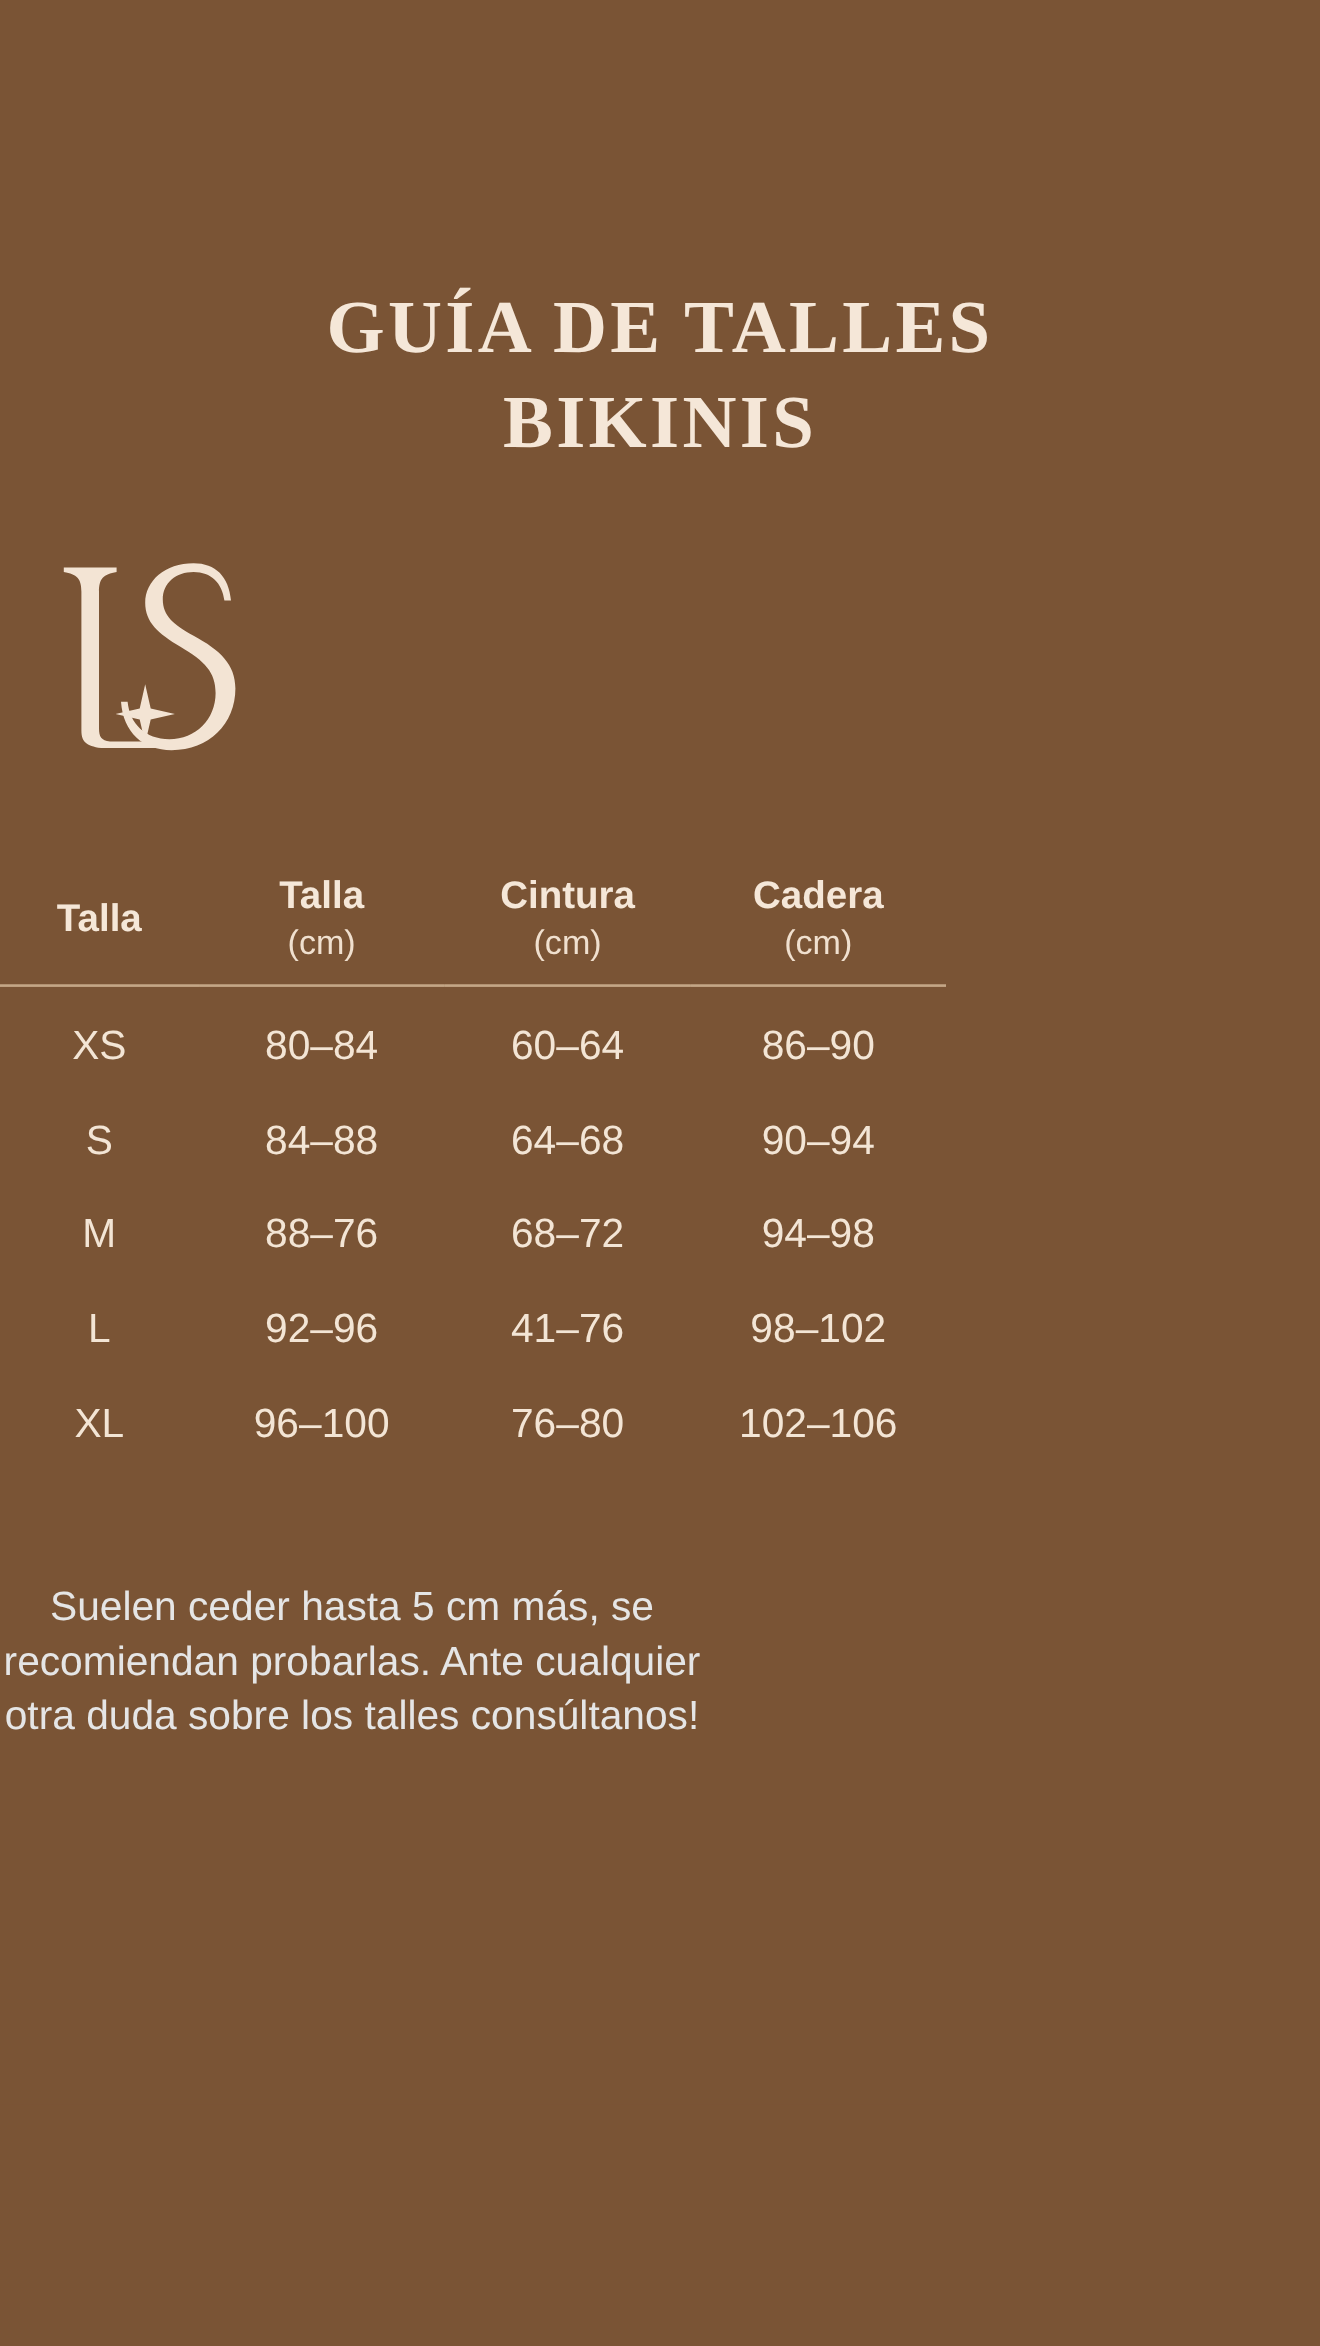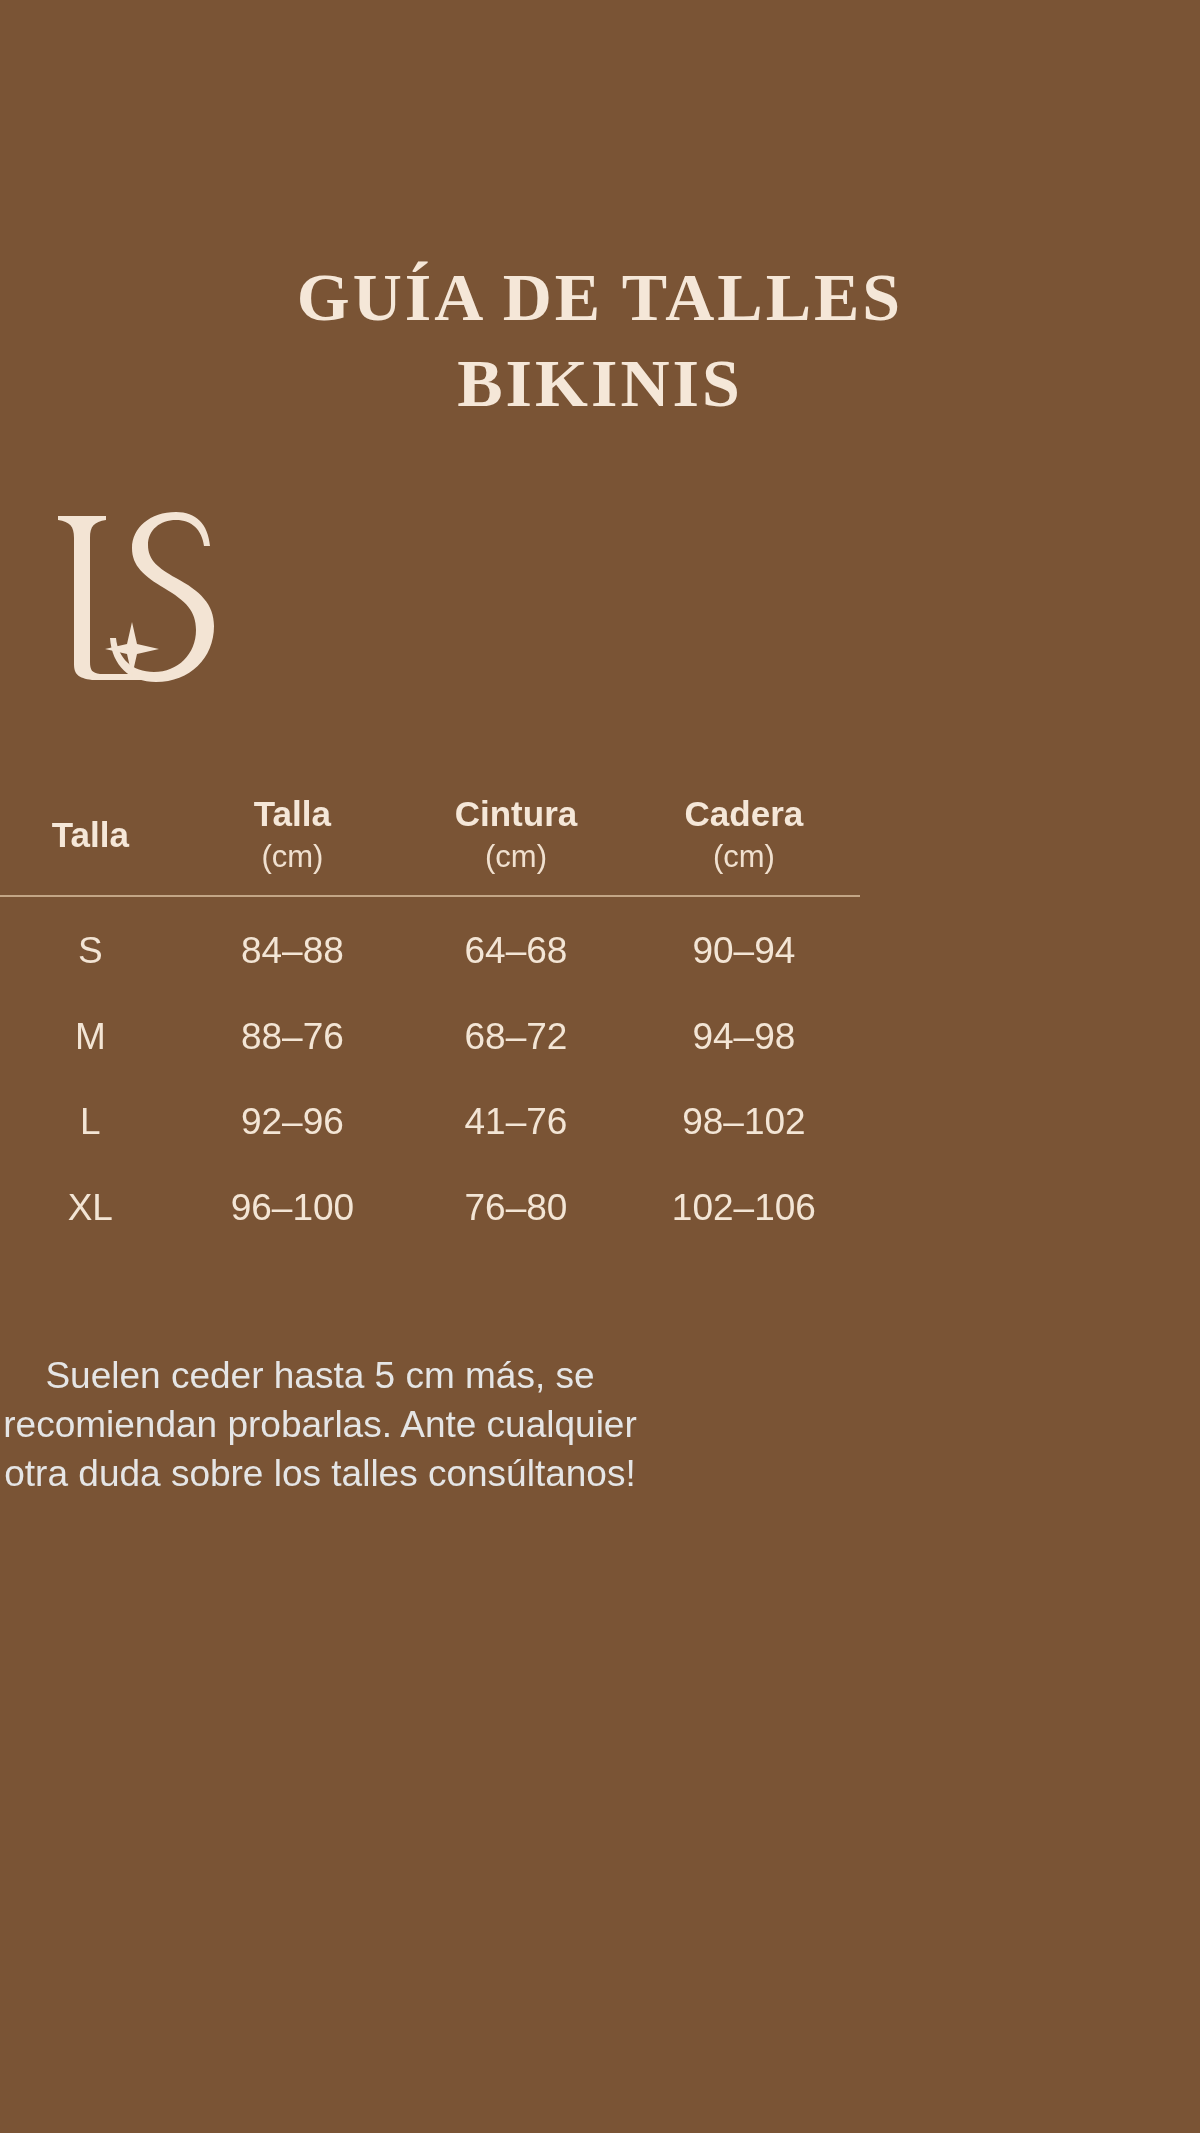--- a/index.html
+++ b/index.html
@@ -146,20 +146,26 @@
             <span class="unit">(cm)</span>
           </th>
           <th class="col-cadera">
             <span>Cadera</span>
             <span class="unit">(cm)</span>
           </th>
         </tr>
       </thead>
       <tbody>
         <tr>
+          <td>XS</td>
+          <td>80–84</td>
+          <td>60–64</td>
+          <td>86–90</td>
+        </tr>
+        <tr>
           <td>S</td>
           <td>84–88</td>
           <td>64–68</td>
           <td>90–94</td>
         </tr>
         <tr>
           <td>M</td>
           <td>88–76</td>
           <td>68–72</td>
           <td>94–98</td>

